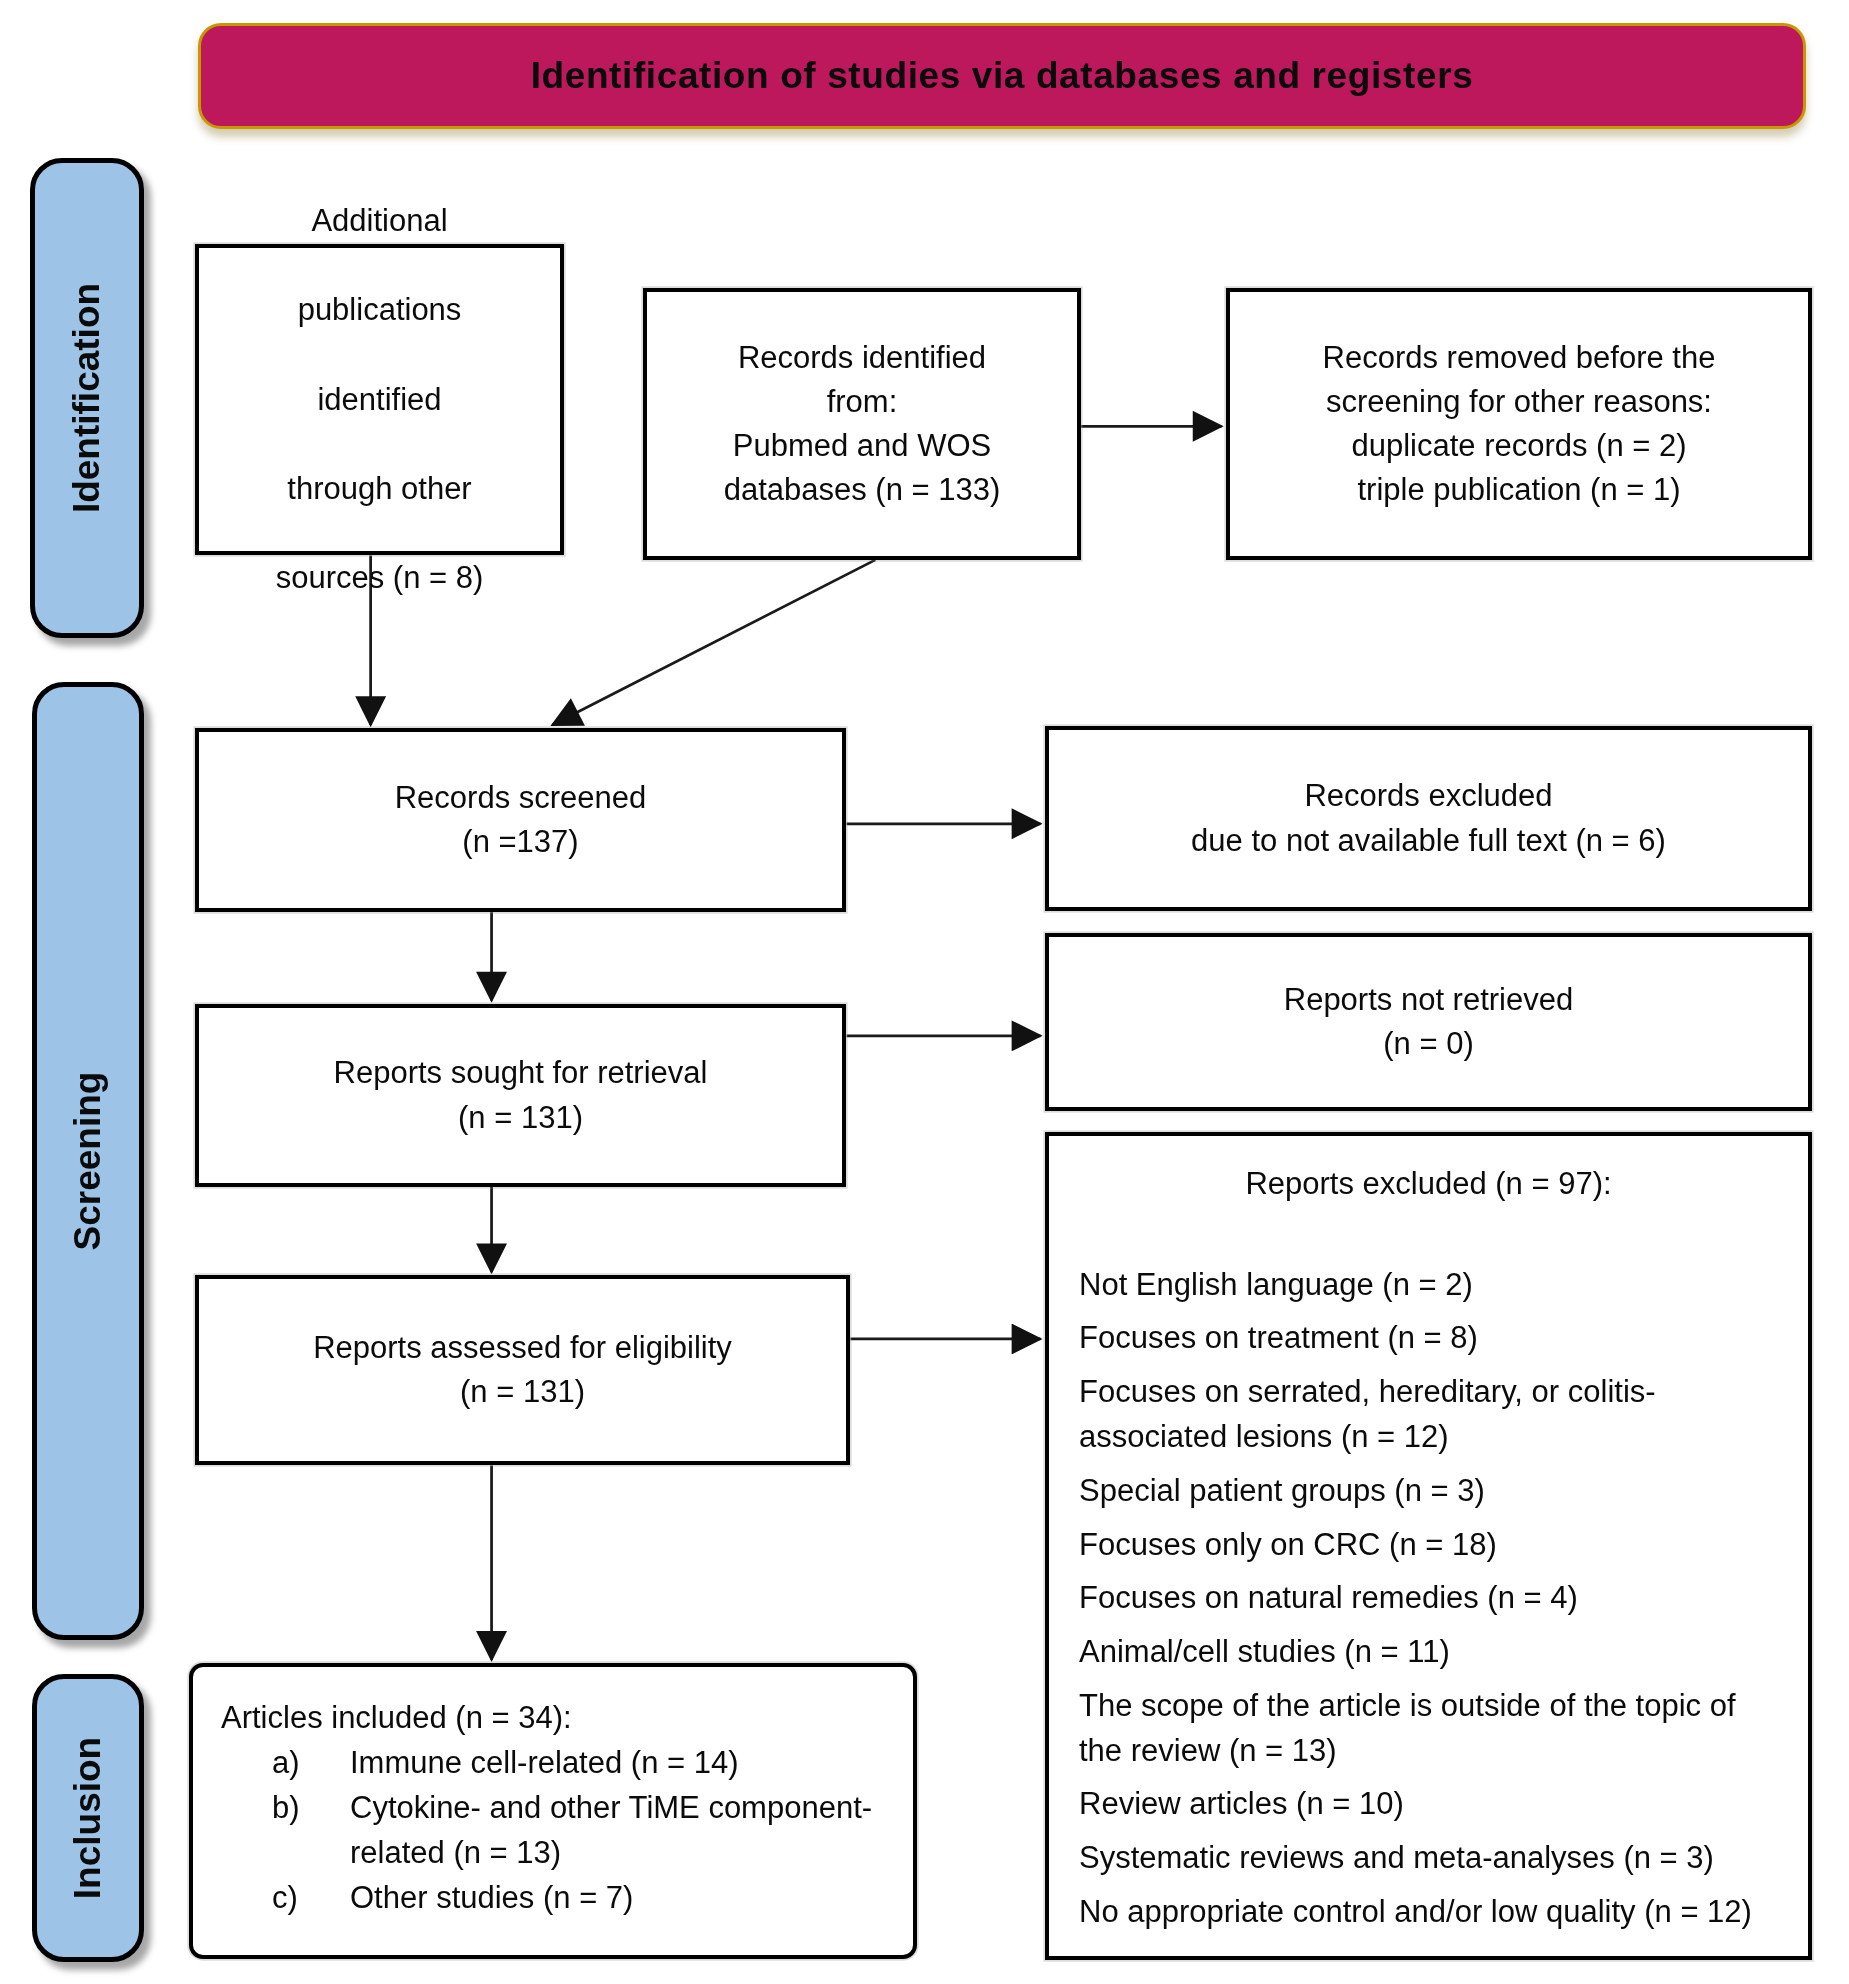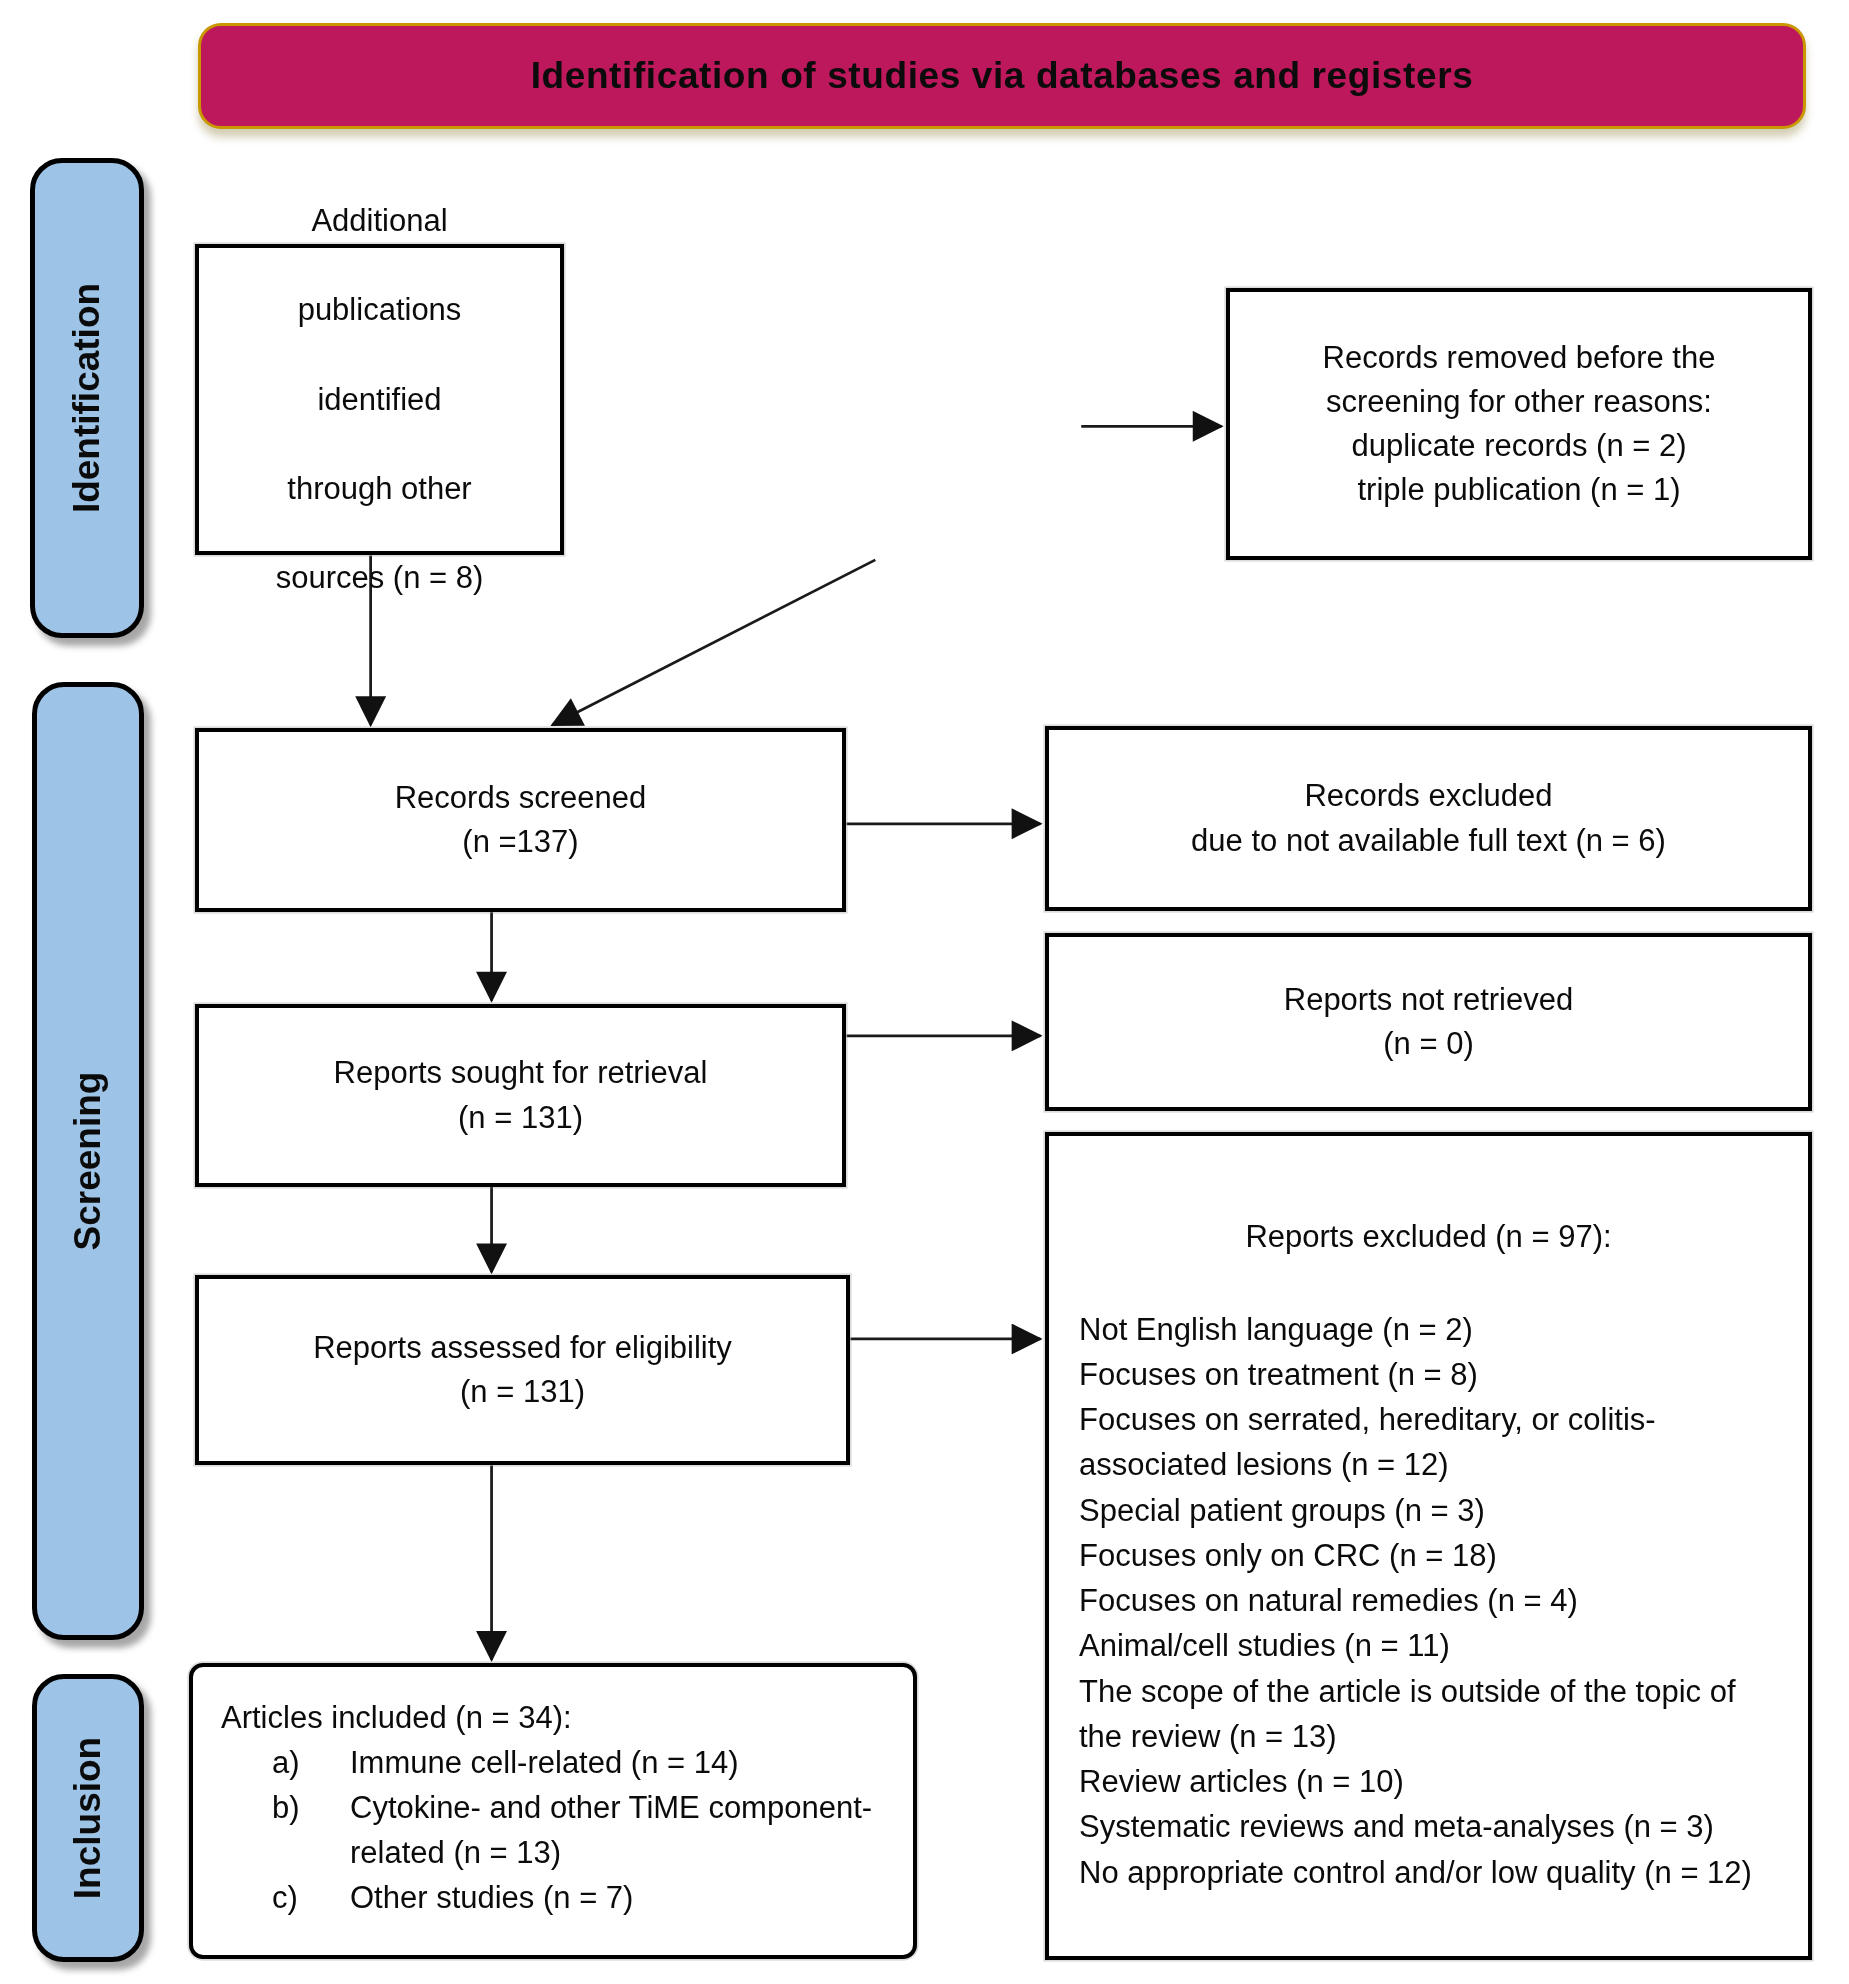--- a/index.html
+++ b/index.html
@@ -65,22 +65,22 @@
   .b-identified    { left: 643px; top: 288px;  width: 438px;  height: 272px; }
   .b-removed       { left: 1226px; top: 288px;  width: 586px; height: 272px; }
   .b-screened      { left: 195px;  top: 728px; width: 651px; height: 184px; }
   .b-excluded      { left: 1045px; top: 726px; width: 767px; height: 185px; }
   .b-sought        { left: 195px;  top: 1004px; width: 651px; height: 183px; }
   .b-notretrieved  { left: 1045px; top: 933px; width: 767px; height: 178px; }
   .b-assessed      { left: 195px;  top: 1275px; width: 655px; height: 190px; }
 
   .b-bigexcluded {
     left: 1045px; top: 1132px; width: 767px; height: 828px;
-    align-items: stretch; justify-content: center;
-    text-align: left; padding: 39px 30px 22px 30px;
+    align-items: stretch; justify-content: space-between;
+    text-align: left; padding: 25px 30px 22px 30px;
     line-height: 1.46;
   }
   .b-bigexcluded .heading { text-align: center; margin-bottom: 47px; }
 
   .b-included {
     left: 189px; top: 1663px; width: 728px; height: 296px;
     align-items: stretch; justify-content: flex-start;
     text-align: left; padding: 29px 16.6px 16.6px 28px;
     line-height: 1.45;
     border-radius: 14px;
@@ -134,20 +134,26 @@
   </svg>
 
   <div class="fbox b-additional">
     <span class="line">Additional</span>
     <span class="line">publications</span>
     <span class="line">identified</span>
     <span class="line">through other</span>
     <span class="line">sources (n = 8)</span>
   </div>
 
+  <div class="fbox b-identified">
+    <span class="line">Records identified</span>
+    <span class="line">from:</span>
+    <span class="line">Pubmed and WOS</span>
+    <span class="line">databases (n = 133)</span>
+  </div>
 
   <div class="fbox b-removed">
     <span class="line">Records removed before the</span>
     <span class="line">screening for other reasons:</span>
     <span class="line">duplicate records (n = 2)</span>
     <span class="line">triple publication (n = 1)</span>
   </div>
 
   <div class="fbox b-screened">
     <span class="line">Records screened</span>

